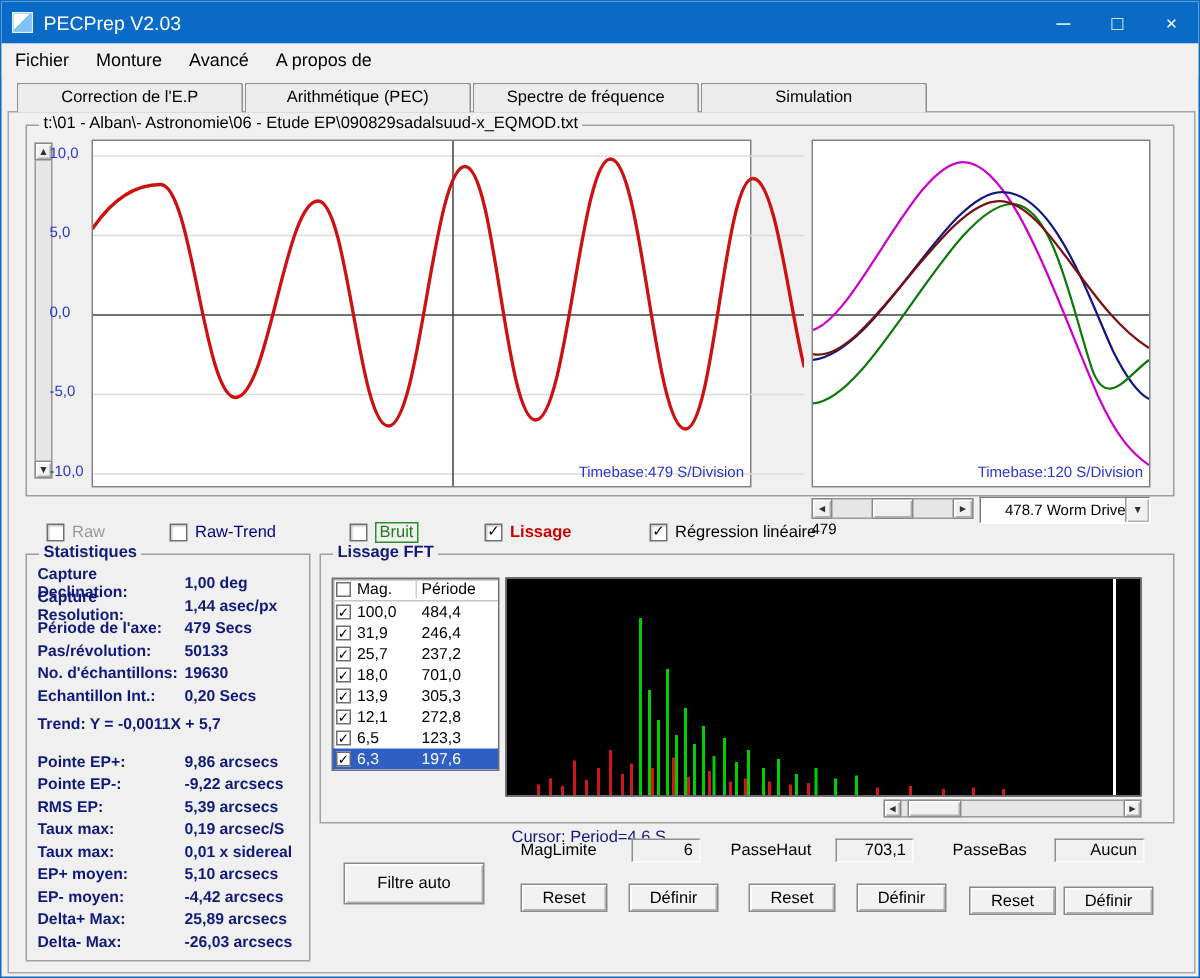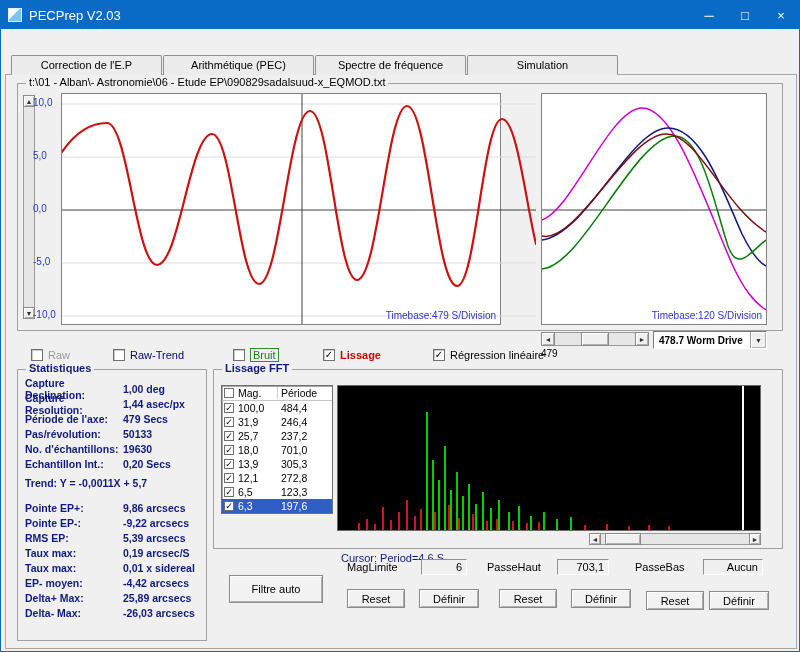--- a/index.html
+++ b/index.html
@@ -48,21 +48,21 @@
   .sb-arrow { position:absolute; background:#f0f0f0; border:1px solid #8a8a8a;
               box-shadow:inset 1px 1px 0 #fff, inset -1px -1px 0 #b0b0b0;
               display:flex; align-items:center; justify-content:center;
               font-size:7px; color:#303030; }
   .sb-thumb { position:absolute; background:#f0f0f0; border:1px solid #8a8a8a;
               box-shadow:inset 1px 1px 0 #fff, inset -1px -1px 0 #b0b0b0; }
 
   
   .combo { position:absolute; background:#fff; border:1px solid; border-color:#7a7a7a #fff #fff #7a7a7a;
            font-size:10px; display:flex; align-items:center; }
-  .combo-text { flex:1; padding-left:5px; white-space:nowrap; overflow:hidden;font-weight:bold; }
+  .combo-text { flex:1; padding-left:16px; white-space:nowrap; overflow:hidden; }
   .combo-arrow { width:16px; height:100%; background:#f0f0f0; border-left:1px solid #9a9a9a;
                  box-shadow:inset 1px 1px 0 #fff, inset -1px -1px 0 #b0b0b0;
                  display:flex; align-items:center; justify-content:center; font-size:7px; color:#303030; }
 
   
   .chk-item { position:absolute; display:flex; align-items:center; font-size:11px; height:14px; }
   .cb { width:12px; height:12px; background:#fff; border:1px solid #6e6e6e;
         box-shadow:inset 1px 1px 1px rgba(0,0,0,0.22); margin-right:5px;
         display:inline-flex; align-items:center; justify-content:center;
         font-size:10px; line-height:10px; color:#000; flex:0 0 12px; }
@@ -106,20 +106,26 @@
   <div class="titlebar">
     <span class="app-icon"></span>
     <span class="title">PECPrep V2.03</span>
     <div class="win-buttons">
       <span class="win-btn">─</span>
       <span class="win-btn">□</span>
       <span class="win-btn">×</span>
     </div>
   </div>
 
+  <div class="menubar">
+    <span class="menu-item">Fichier</span>
+    <span class="menu-item">Monture</span>
+    <span class="menu-item">Avancé</span>
+    <span class="menu-item">A propos de</span>
+  </div>
 
   <div class="panel"></div>
 
   <div class="tabstrip">
     <div class="tab">Correction de l'E.P</div>
     <div class="tab">Arithmétique (PEC)</div>
     <div class="tab">Spectre de fréquence</div>
     <div class="tab">Simulation</div>
   </div>
 
@@ -237,20 +243,24 @@
         <span class="stat-label">RMS EP:</span>
         <span class="stat-value">5,39 arcsecs</span>
       </div>
     <div class="stat-row">
         <span class="stat-label">Taux max:</span>
         <span class="stat-value">0,19 arcsec/S</span>
       </div>
     <div class="stat-row">
         <span class="stat-label">Taux max:</span>
         <span class="stat-value">0,01 x sidereal</span>
+      </div>
+    <div class="stat-row">
+        <span class="stat-label">EP+ moyen:</span>
+        <span class="stat-value">5,10 arcsecs</span>
       </div>
     <div class="stat-row">
         <span class="stat-label">EP- moyen:</span>
         <span class="stat-value">-4,42 arcsecs</span>
       </div>
     <div class="stat-row">
         <span class="stat-label">Delta+ Max:</span>
         <span class="stat-value">25,89 arcsecs</span>
       </div>
     <div class="stat-row">

